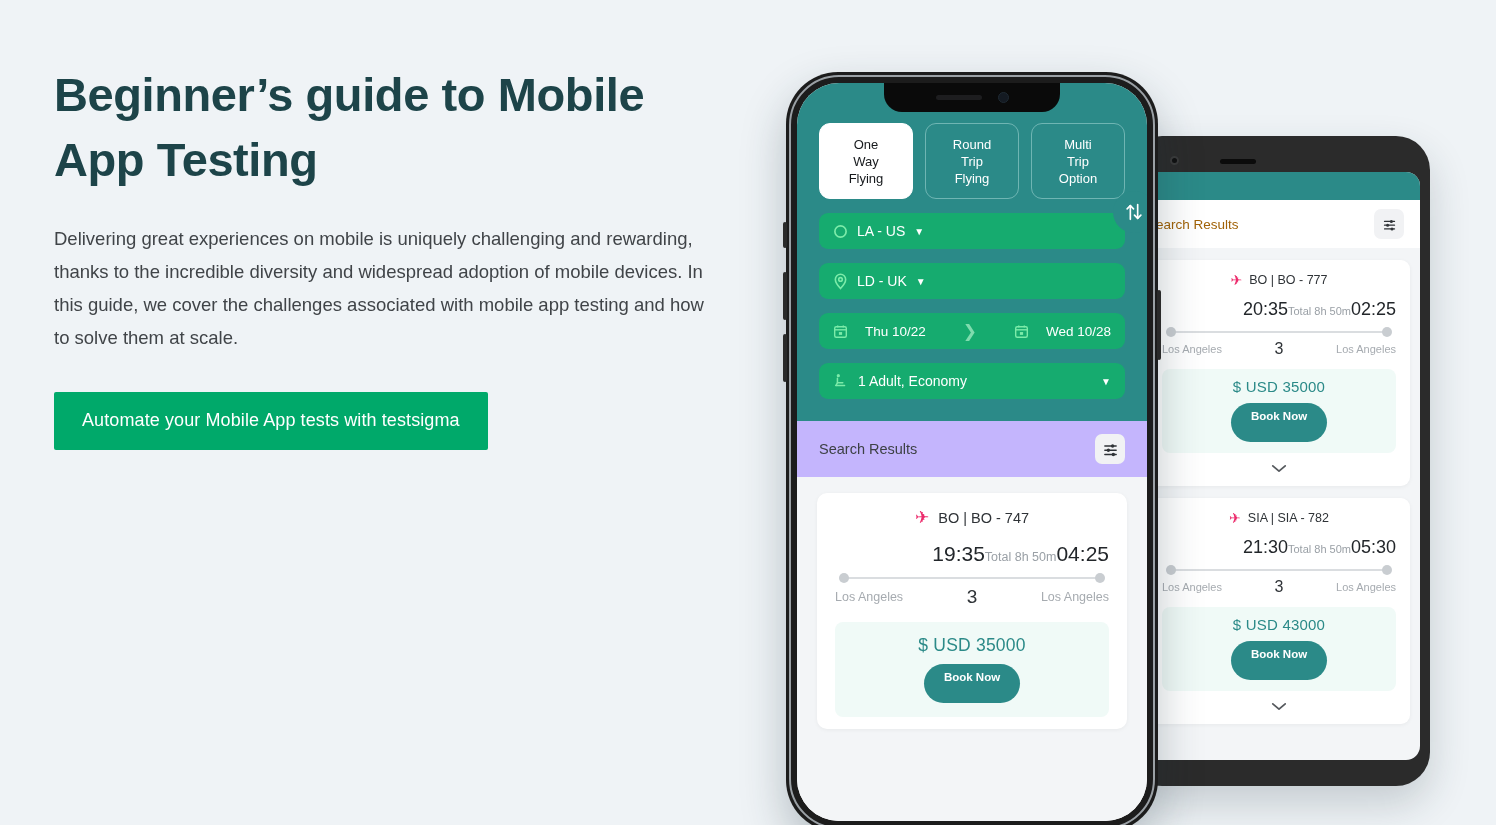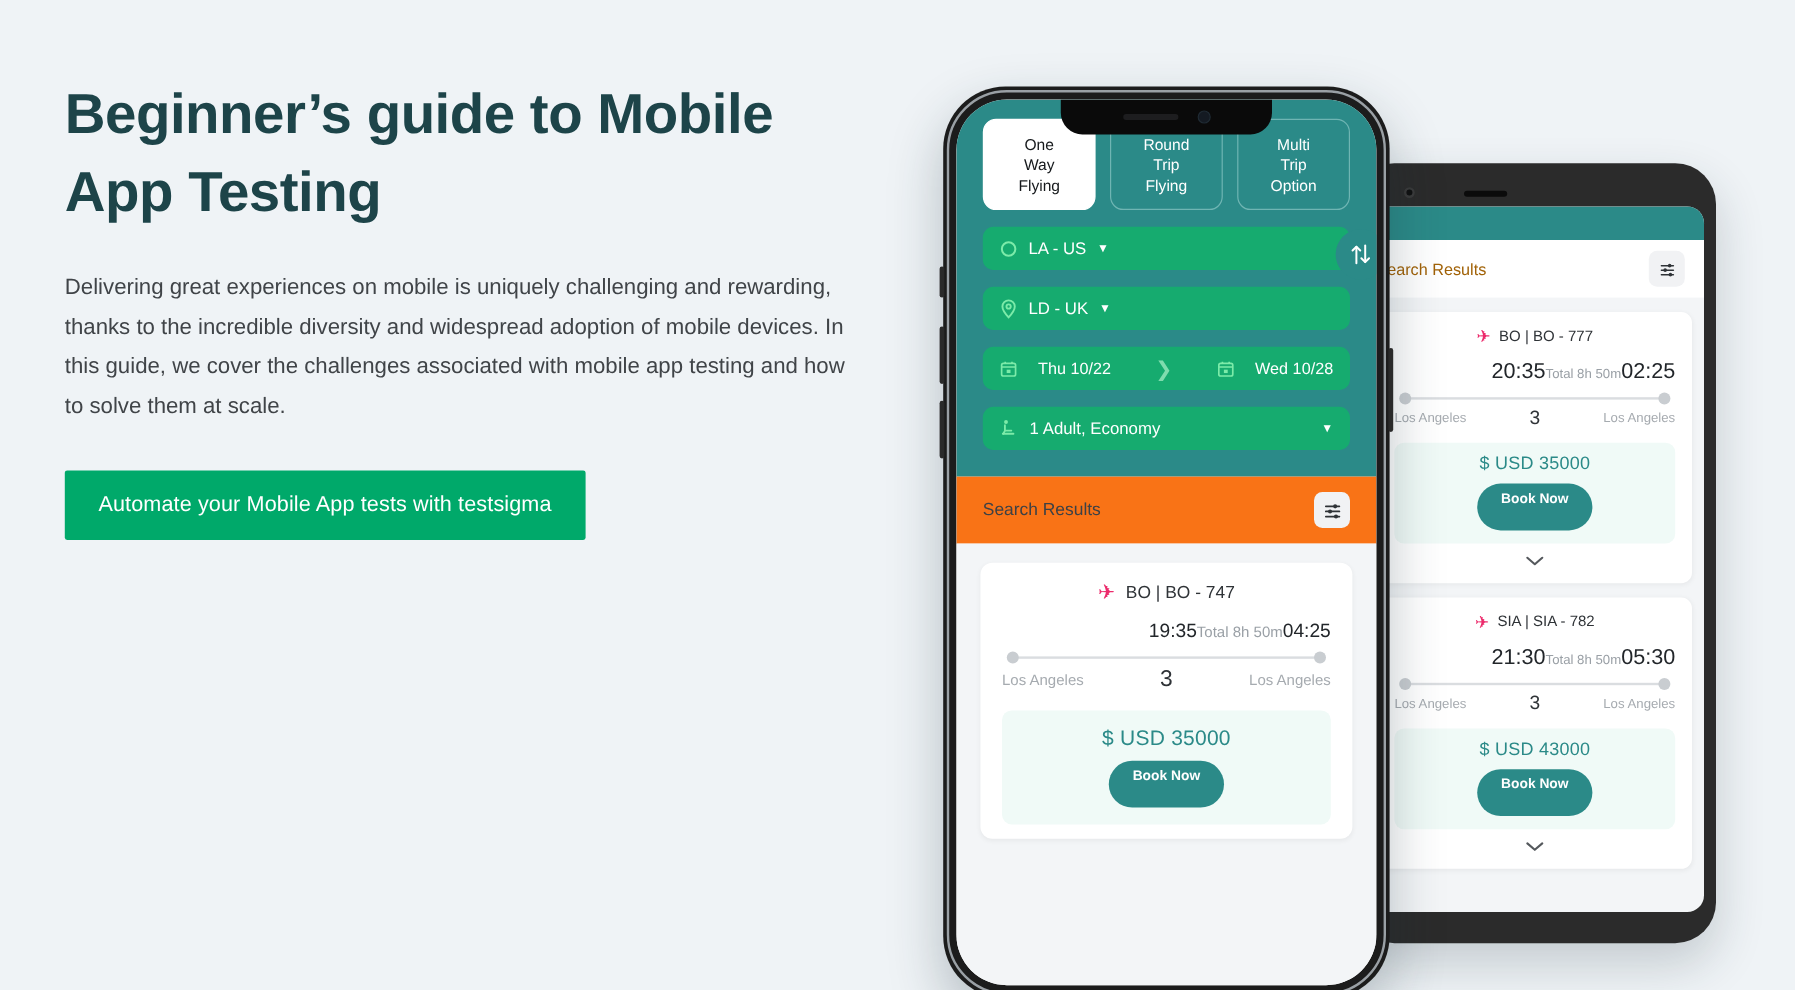--- a/index.html
+++ b/index.html
@@ -283,20 +283,21 @@
   .trip-tabs { display: flex; gap: 12px; }
   .trip-tab {
     flex: 1;
     height: 76px;
     border-radius: 11px;
     display: flex; flex-direction: column;
     align-items: center; justify-content: center;
     font-size: 13px; line-height: 17px;
     text-align: center;
     cursor: pointer;
+    margin-top: 24px;
   }
   .trip-tab.active { background: #ffffff; color: #16191c; border: 1px solid #ffffff; }
   .trip-tab.idle { background: transparent; color: #ffffff; border: 1px solid #6fb5b3; }
 
   .field {
     margin-top: 14px;
     background: #16ab6f;
     border-radius: 9px;
     height: 36px;
     display: flex; align-items: center;
@@ -320,32 +321,32 @@
     width: 42px; height: 42px;
     border-radius: 50%;
     background: #2b8a88;
     display: flex; align-items: center; justify-content: center;
     color: #ffffff;
     z-index: 4;
     cursor: pointer;
   }
 
   .pf-results-bar {
-    background: #f97316;
+    background: #c4b5fd;
     height: 56px;
     display: flex; align-items: center; justify-content: space-between;
     padding: 0 22px;
   }
   .pf-results-bar .lbl { font-size: 14.5px; color: #3d4145; }
 
   .pf-list { background: #f3f5f7; padding: 16px 20px 0 20px; height: 100%; }
   .pf-list .fcard { margin: 0; padding: 16px 18px 12px 18px; border-radius: 10px; }
   .pf-list .fcard-head { font-size: 14.5px; gap: 9px; margin-bottom: 16px; }
   .pf-list .plane-glyph { font-size: 17px; }
-  .pf-list .fc-times .t { font-size: 16px; }
+  .pf-list .fc-times .t { font-size: 21px; }
   .pf-list .fc-times .dur { font-size: 12.5px; }
   .pf-list .fc-meta .city { font-size: 12.5px; }
   .pf-list .fc-meta .stops { font-size: 19px; }
   .pf-list .fc-price-box { margin-top: 14px; padding: 13px 0 14px 0; }
   .pf-list .fc-price { font-size: 17.5px; }
 </style>
 </head>
 <body>
 
 <div class="page">

